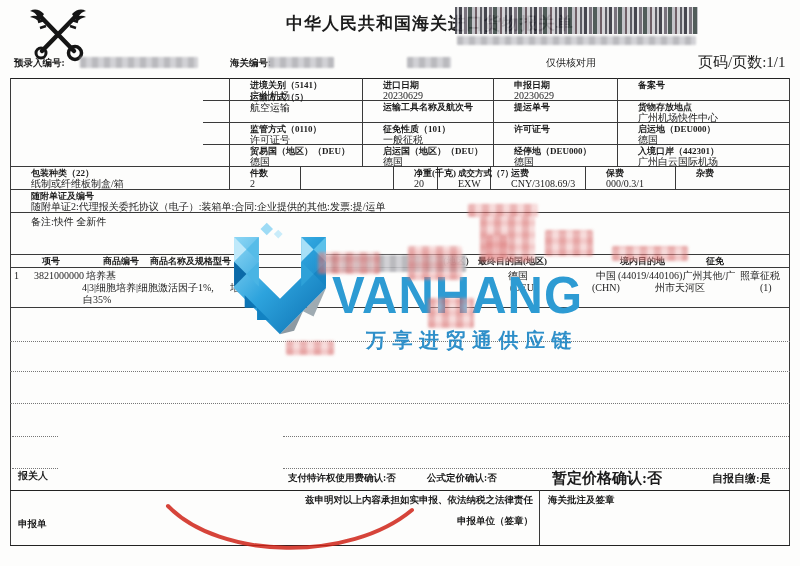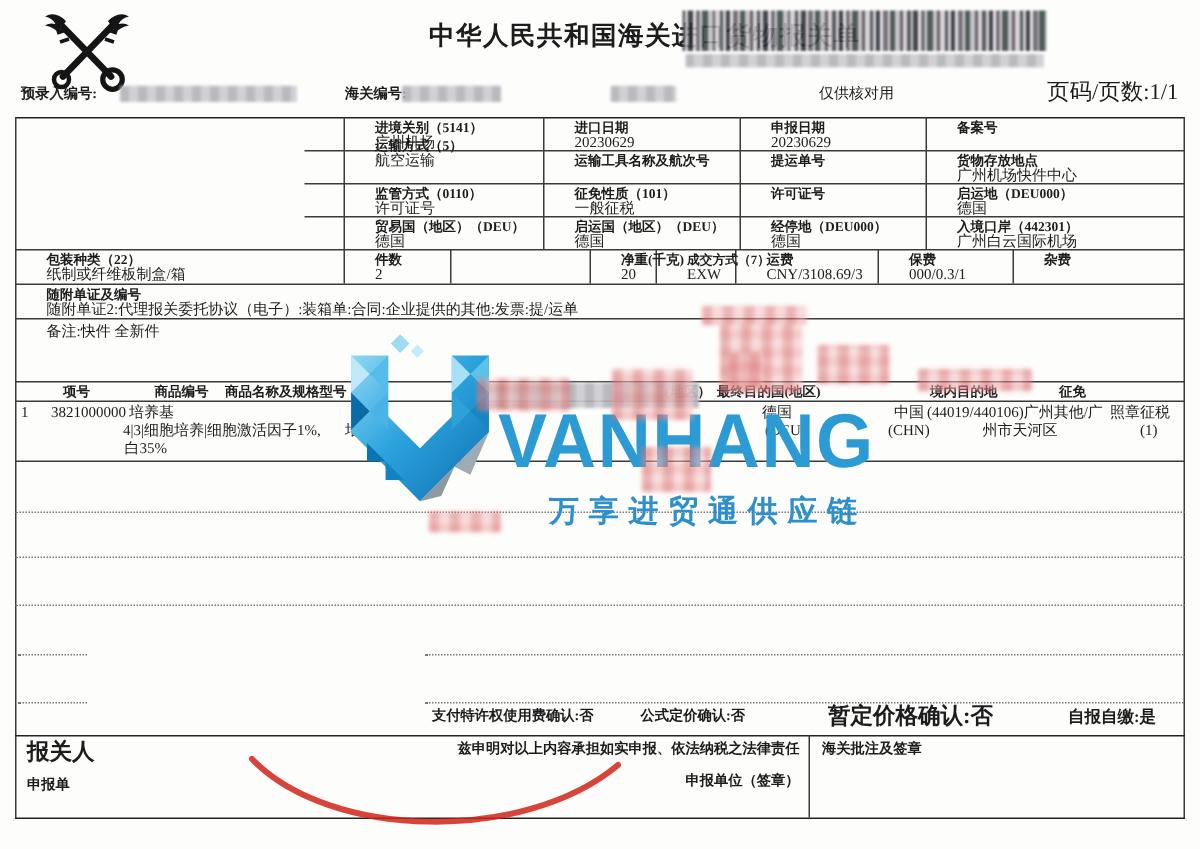--- a/index.html
+++ b/index.html
@@ -225,21 +225,21 @@
   <div class="txt val" style="left:618px;top:270px">(44019/440106)广州其他/广</div>
   <div class="txt val" style="left:655px;top:282px">州市天河区</div>
   <div class="txt val" style="left:740px;top:270px">照章征税</div>
   <div class="txt val" style="left:760px;top:282px">(1)</div>
 
   <div class="txt lbl" style="left:288px;top:473px;font-size:9.5px">支付特许权使用费确认:否</div>
   <div class="txt lbl" style="left:427px;top:473px;font-size:9.5px">公式定价确认:否</div>
   <div class="txt lbl" style="left:552px;top:473px;font-size:15px">暂定价格确认:否</div>
   <div class="txt lbl" style="left:712px;top:473px;font-size:11px">自报自缴:是</div>
 
-  <div class="txt lbl" style="left:18px;top:497px;font-size:15px">报关人</div>
+  <div class="txt lbl" style="left:18px;top:471px;font-size:10px">报关人</div>
   <div class="txt lbl" style="left:18px;top:519px;font-size:9.5px">申报单</div>
   <div class="txt lbl" style="right:267px;top:495px;font-size:9.5px">兹申明对以上内容承担如实申报、依法纳税之法律责任</div>
   <div class="txt lbl" style="right:267px;top:516px;font-size:9.5px">申报单位（签章）</div>
   <div class="txt lbl" style="left:548px;top:495px;font-size:9.5px">海关批注及签章</div>
 
   <div class="redact" style="left:318px;top:255px;width:148px;height:17px"></div>
 
   <div class="txt" style="left:227px;top:220px;z-index:6">
     <svg viewBox="0 0 120 135" width="106" height="125">
       <defs>

